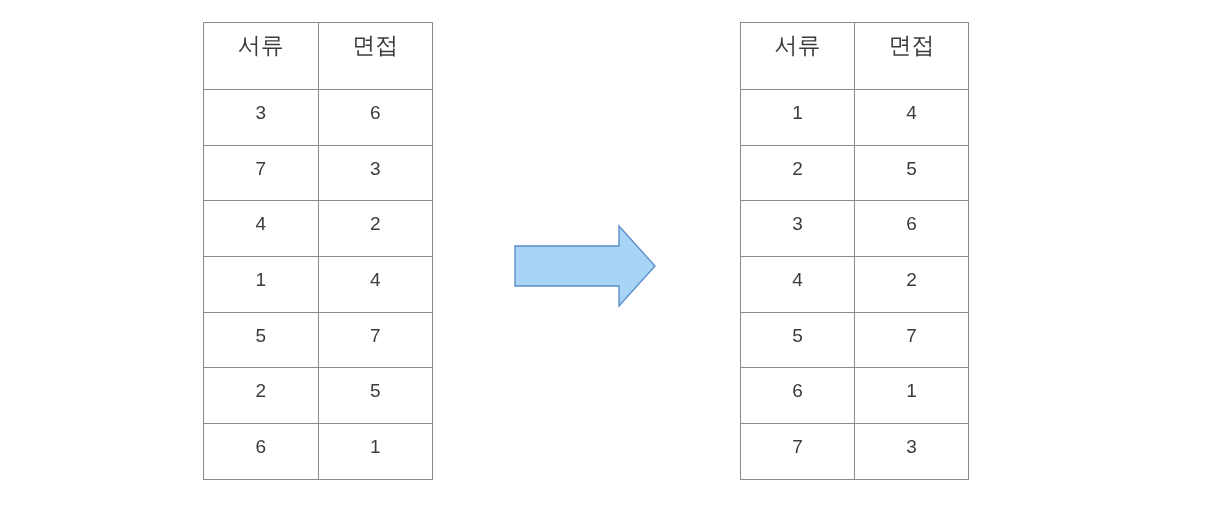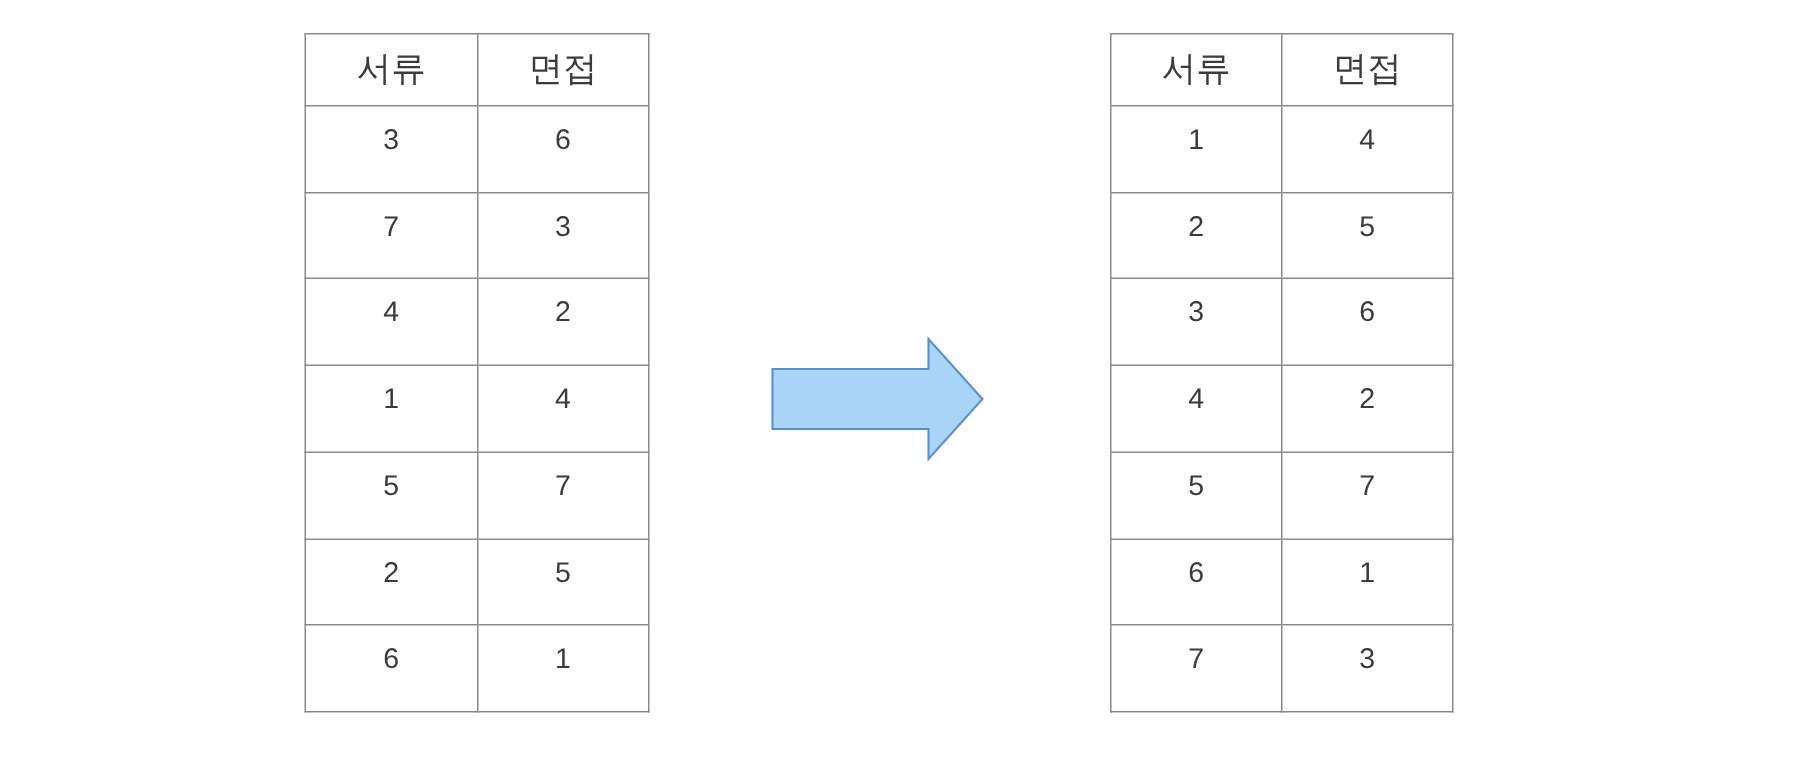--- a/index.html
+++ b/index.html
@@ -41,21 +41,21 @@
   .data-table td {
     border: 1px solid #8a8a8a;
     text-align: center;
     vertical-align: top;
     color: #3b3b3b;
     background: #ffffff;
     padding: 0;
   }
 
   .data-table th {
-    height: 48px;
+    height: 67px;
     font-weight: 400;
     font-size: 23px;
     line-height: 1;
     padding-top: 11px;
     box-sizing: border-box;
   }
 
   .data-table td {
     height: 55.7px;
     font-size: 19px;

